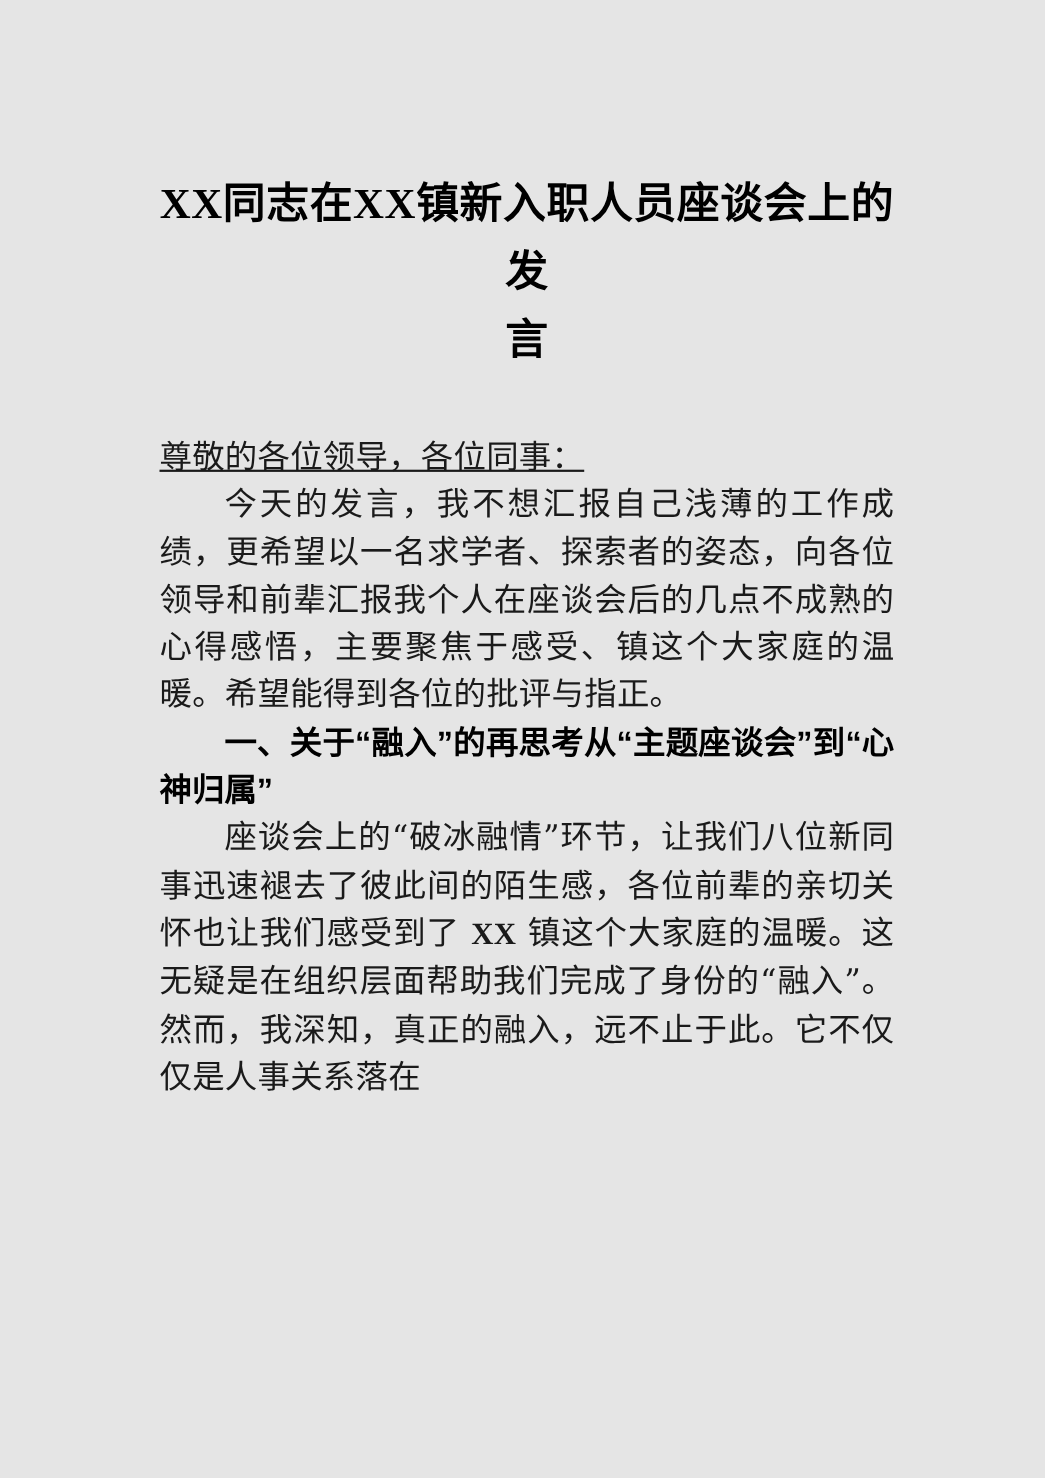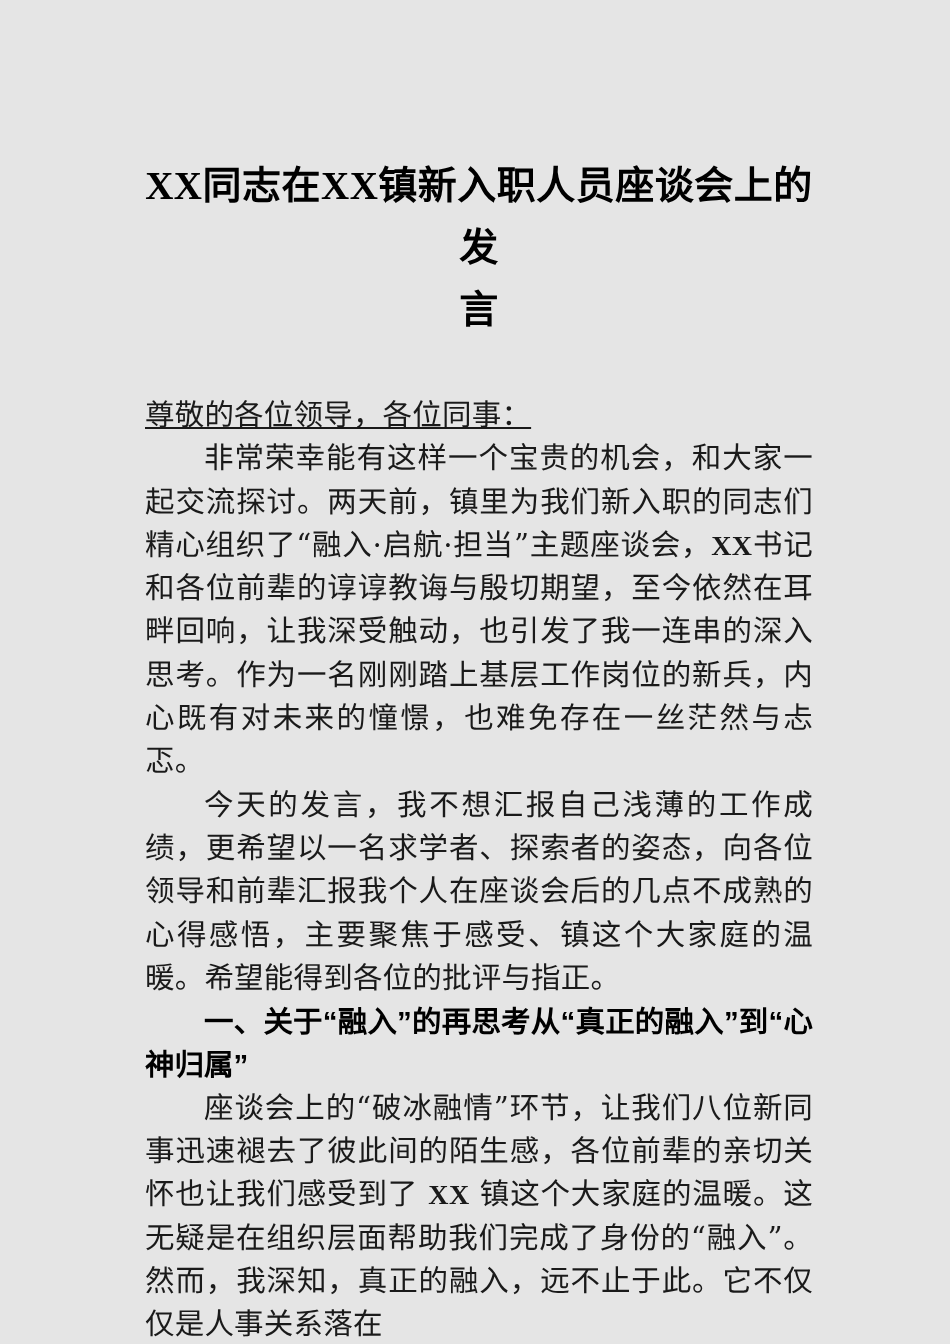--- a/index.html
+++ b/index.html
@@ -107,22 +107,21 @@
   <div class="content">
 
     <h1 class="doc-title">
       <span>XX同志在XX镇新入职人员座谈会上的发</span><br>
       <span>言</span>
     </h1>
 
     <p class="para salutation" id="para-salutation">尊敬的各位领导，各位同事：</p>
 
 
-    <p class="para indent"><span>非常荣幸能有这样一个宝贵的机会，和大家一起交流探讨。两天前，镇里为我们新入职的同志们精心组织了“融入·启航·担当”主题座谈会，</span><span class="latin">XX</span><span>书记和各位前辈的谆谆教诲与殷切期望，至今依然在耳畔回响，让我深受触动，也引发了我一连串的深入思考。作为一名刚刚踏上基层工作岗位的新兵，内心既有对未来的憧憬，也难免存在一丝茫然与忐忑。</span></p>
 
     <p class="para indent">今天的发言，我不想汇报自己浅薄的工作成绩，更希望以一名求学者、探索者的姿态，向各位领导和前辈汇报我个人在座谈会后的几点不成熟的心得感悟，主要聚焦于感受、镇这个大家庭的温暖。希望能得到各位的批评与指正。</p>
 
-    <h2 class="section-heading">一、关于“融入”的再思考从“真正的融入”到“心神归属”</h2>
+    <h2 class="section-heading">一、关于“融入”的再思考从“主题座谈会”到“心神归属”</h2>
 
     <p class="para indent"><span>座谈会上的“破冰融情”环节，让我们八位新同事迅速褪去了彼此间的陌生感，各位前辈的亲切关怀也让我们感受到了 </span><span class="latin">XX</span><span> 镇这个大家庭的温暖。这无疑是在组织层面帮助我们完成了身份的“融入”。然而，我深知，真正的融入，远不止于此。它不仅仅是人事关系落在 </span></p>
 
   </div>
 </div>
 
 </body></html>

